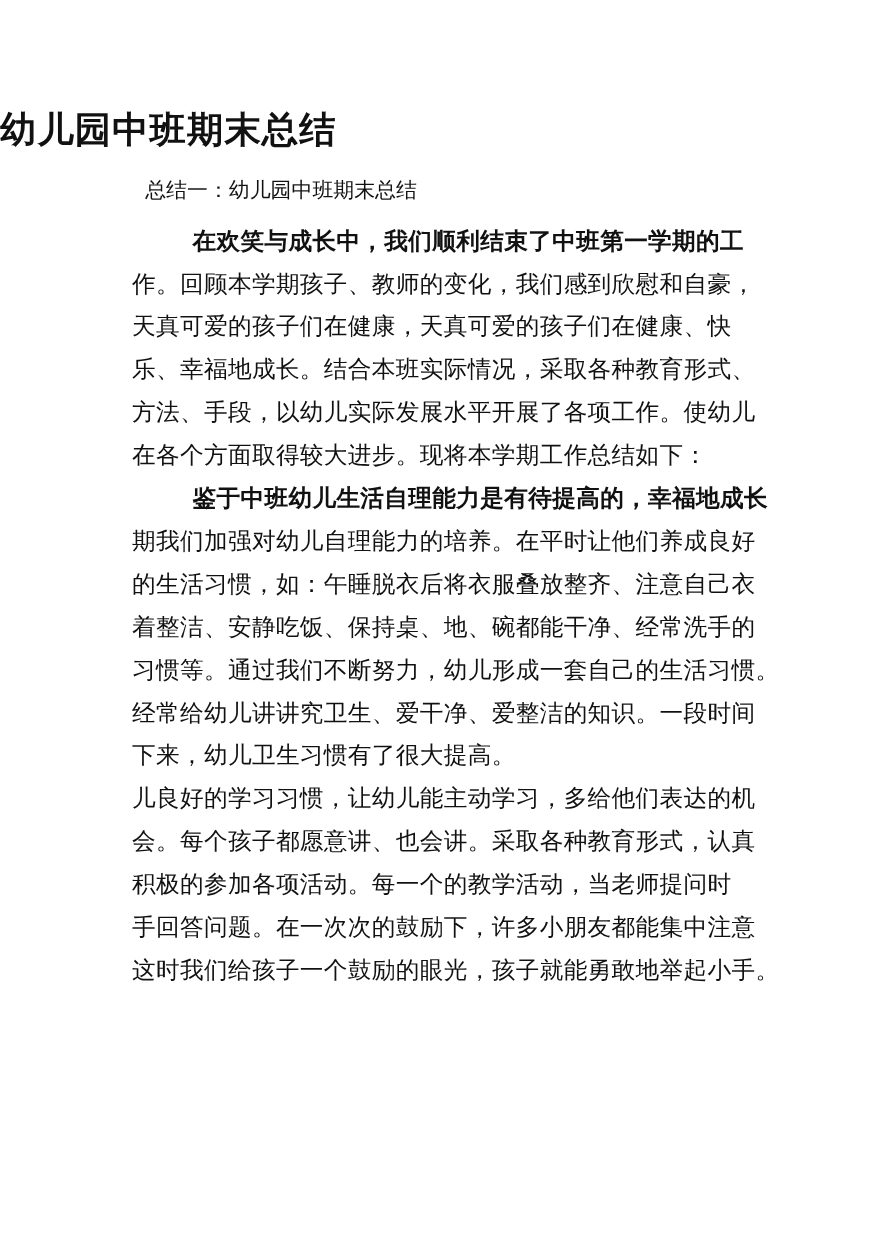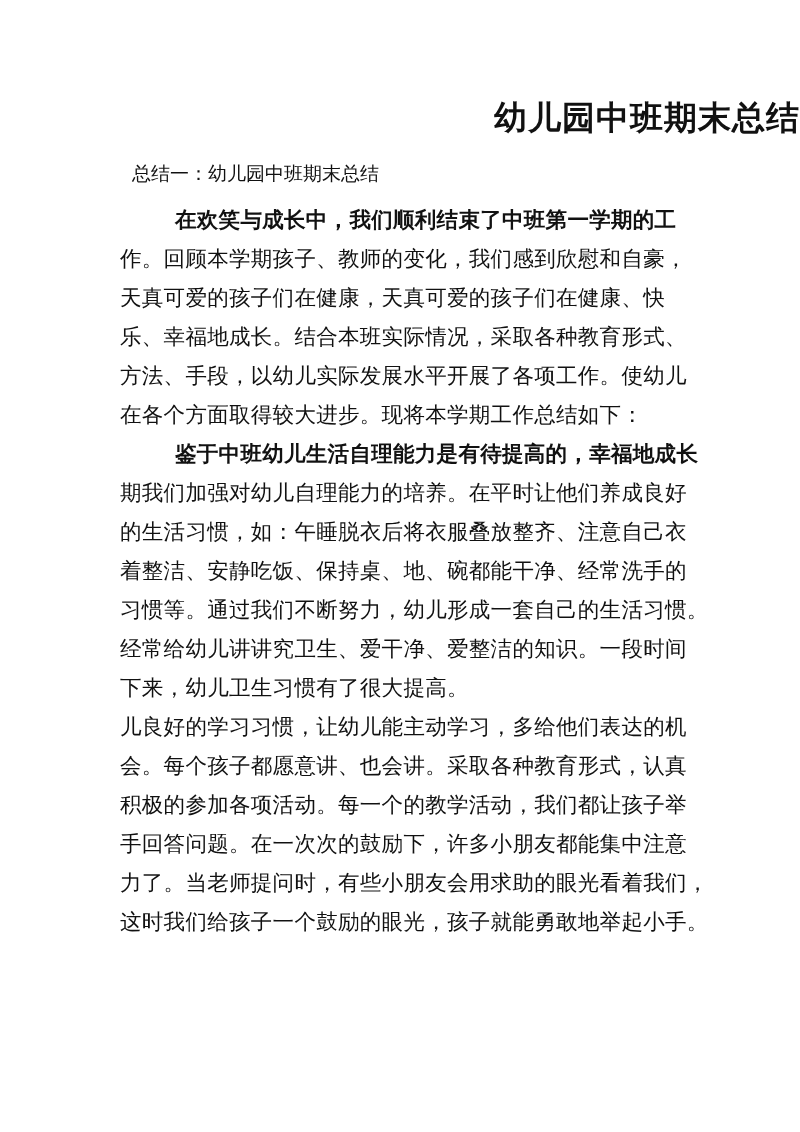--- a/index.html
+++ b/index.html
@@ -1,19 +1,19 @@
 <!DOCTYPE html>
 <html><head>
 <meta charset="utf-8">
 <style>
   html, body { margin: 0; padding: 0; background: #ffffff; }
   body { width: 800px; height: 1132px; position: relative; overflow: hidden;
          font-family: "DejaVu Sans", "Liberation Sans", sans-serif; color: #111111; }
   .page { position: absolute; left: 0; top: 0; width: 800px; height: 1132px; }
-  .title { position: absolute; top: 96px; left: 0; width: 800px; text-align: right;
+  .title { position: absolute; top: 96px; left: 0; width: 800px; text-align: left;
            font-size: 33px; font-weight: bold; letter-spacing: 1px; line-height: 44px; }
   .subtitle { position: absolute; top: 160px; left: 132px; font-size: 19px; line-height: 28px; font-family: Liberation Serif, serif; }
   .body { position: absolute; top: 200px; left: 120px; width: 566px; }
   .para { font-size: 21.5px; line-height: 39px; margin: 0; text-align: justify;
           text-indent: 2em; letter-spacing: 0.3px; }
   .para .line { display: block; white-space: nowrap; text-indent: 0; }
   .para .line.first { padding-left: 55px; font-weight: bold; }
 </style>
 </head>
 <body>
@@ -36,19 +36,18 @@
       <span class="line">期我们加强对幼儿自理能力的培养。在平时让他们养成良好</span>
       <span class="line">的生活习惯，如：午睡脱衣后将衣服叠放整齐、注意自己衣</span>
       <span class="line">着整洁、安静吃饭、保持桌、地、碗都能干净、经常洗手的</span>
       <span class="line">习惯等。通过我们不断努力，幼儿形成一套自己的生活习惯。</span>
       <span class="line">经常给幼儿讲讲究卫生、爱干净、爱整洁的知识。一段时间</span>
       <span class="line">下来，幼儿卫生习惯有了很大提高。</span>
     </p>
     <p class="para" style="text-indent:0">
       <span class="line">儿良好的学习习惯，让幼儿能主动学习，多给他们表达的机</span>
       <span class="line">会。每个孩子都愿意讲、也会讲。采取各种教育形式，认真</span>
-      <span class="line">积极的参加各项活动。每一个的教学活动，我们都让孩子举</span>
+      <span class="line">积极的参加各项活动。每一个的教学活动，当老师提问时</span>
       <span class="line">手回答问题。在一次次的鼓励下，许多小朋友都能集中注意</span>
-      <span class="line">力了。当老师提问时，有些小朋友会用求助的眼光看着我们，</span>
       <span class="line">这时我们给孩子一个鼓励的眼光，孩子就能勇敢地举起小手。</span>
     </p>
   </div>
 </div>
 
 </body></html>

